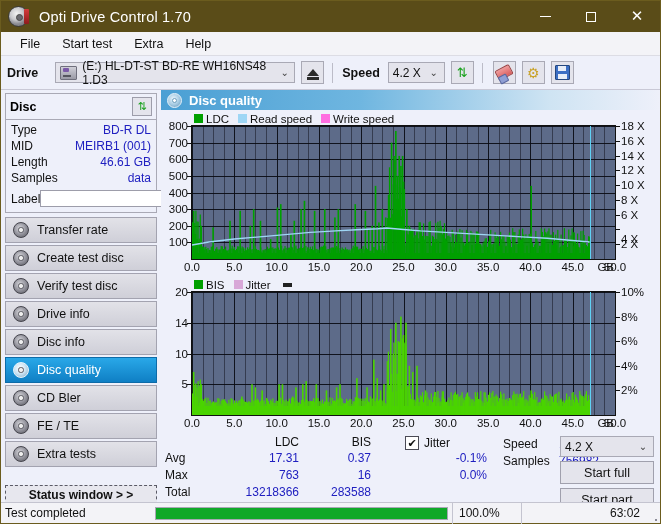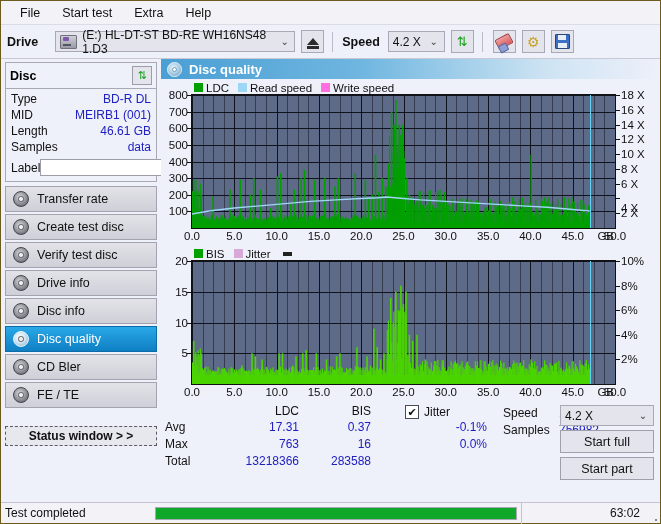--- a/index.html
+++ b/index.html
@@ -264,20 +264,35 @@
   .sb-pct{width:62px;border-left:1px solid #c4c4d0;padding-left:6px;font-size:12px;color:#111;height:21px;display:flex;align-items:center;}
   .sb-time{width:118px;border-left:1px solid #c4c4d0;padding-right:8px;font-size:12px;color:#111;height:21px;display:flex;align-items:center;justify-content:flex-end;}
   .grip{width:12px;height:21px;display:flex;align-items:flex-end;justify-content:flex-end;padding:0 2px 2px 0;box-sizing:border-box;}
   .grip i{width:2px;height:2px;background:#8a8a96;display:block;margin:1px;}
 </style>
 </head>
 <body>
 
 <div class="app">
 
+  <div class="titlebar">
+    <div class="appicon"></div>
+    <div class="title">Opti Drive Control 1.70</div>
+    <div class="wbtns">
+      <div class="wbtn">
+          <span class="min"></span>
+        </div>
+      <div class="wbtn">
+          <span class="max"></span>
+        </div>
+      <div class="wbtn">
+          <span class="cls">✕</span>
+        </div>
+    </div>
+  </div>
 
   <div class="menubar">
     <div class="mi">File</div>
     <div class="mi">Start test</div>
     <div class="mi">Extra</div>
     <div class="mi">Help</div>
   </div>
 
   <div class="drivebar">
     <span class="lbl-bold">Drive</span>
@@ -372,20 +387,24 @@
           <span class="nav-ico"></span>
           <span>Disc quality</span>
         </div>
         <div class="navbtn">
           <span class="nav-ico"></span>
           <span>CD Bler</span>
         </div>
         <div class="navbtn">
           <span class="nav-ico"></span>
           <span>FE / TE</span>
+        </div>
+        <div class="navbtn">
+          <span class="nav-ico"></span>
+          <span>Extra tests</span>
         </div>
         <div class="navgap"></div>
         <div class="statusbtn">Status window &gt; &gt;</div>
       </div>
     </div>
 
     <div class="right">
       <div class="dq-head">
         <span class="h-ico"></span>
         <b>Disc quality</b>
@@ -1005,21 +1024,21 @@
               <span>Jitter</span>
             </span>
           <i style="display:inline-block;width:9px;height:4px;background:#222;margin-left:4px;"></i>
         </div>
         <div class="plotrow" style="height:125px">
           <div class="yaxis" id="y2a">
               <div class="t" style="top: 93.25px;">5</div>
               <div class="tick" style="top: 93.25px;"></div>
               <div class="t" style="top: 62.5px;">10</div>
               <div class="tick" style="top: 62.5px;"></div>
-              <div class="t" style="top: 31.75px;">15</div>
+              <div class="t" style="top: 31.75px;">14</div>
               <div class="tick" style="top: 31.75px;"></div>
               <div class="t" style="top: 1px;">20</div>
               <div class="tick" style="top: 1px;"></div>
             </div>
           <div class="plot" id="plot2">
               <div class="grid-v major" style="left: 0px; top: 0px; bottom: 0px; width: 1px;"></div>
               <div class="grid-v" style="left: 10.575px; top: 0px; bottom: 0px; width: 1px;"></div>
               <div class="grid-v" style="left: 21.15px; top: 0px; bottom: 0px; width: 1px;"></div>
               <div class="grid-v" style="left: 31.725px; top: 0px; bottom: 0px; width: 1px;"></div>
               <div class="grid-v major" style="left: 42.3px; top: 0px; bottom: 0px; width: 1px;"></div>
@@ -1621,18 +1640,19 @@
         </div>
       </div>
     </div>
   </div>
 
   <div class="statusbar">
     <div class="sb-cell sb-text">Test completed</div>
     <div class="pbar">
         <div class="fill" id="pfill" style="width: 100%;"></div>
       </div>
+    <div class="sb-pct">100.0%</div>
     <div class="sb-time">63:02</div>
     <div class="grip">
         <i></i>
       </div>
   </div>
 </div>
 
 </body></html>

